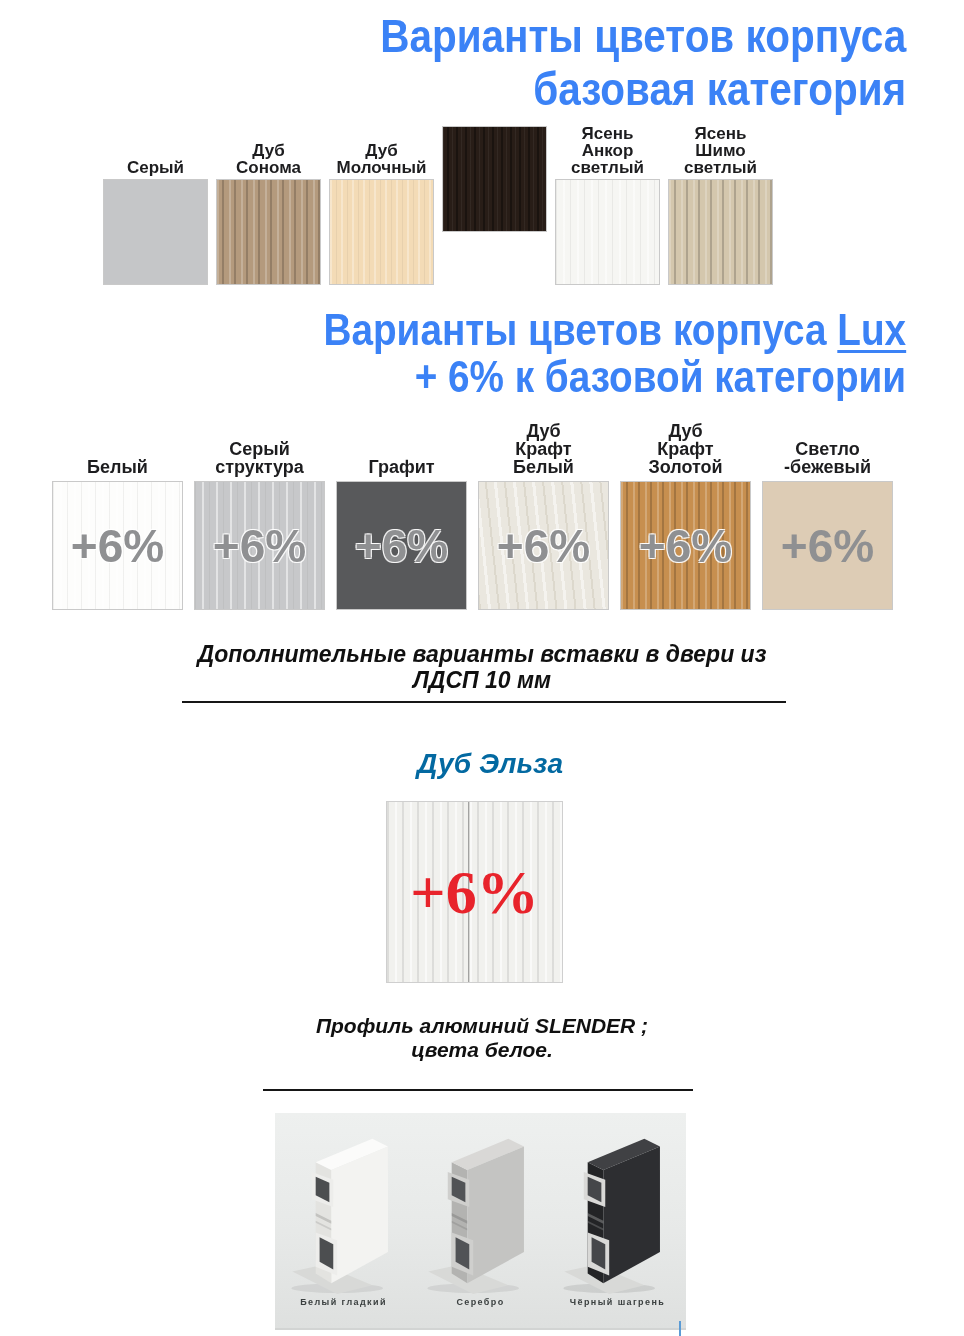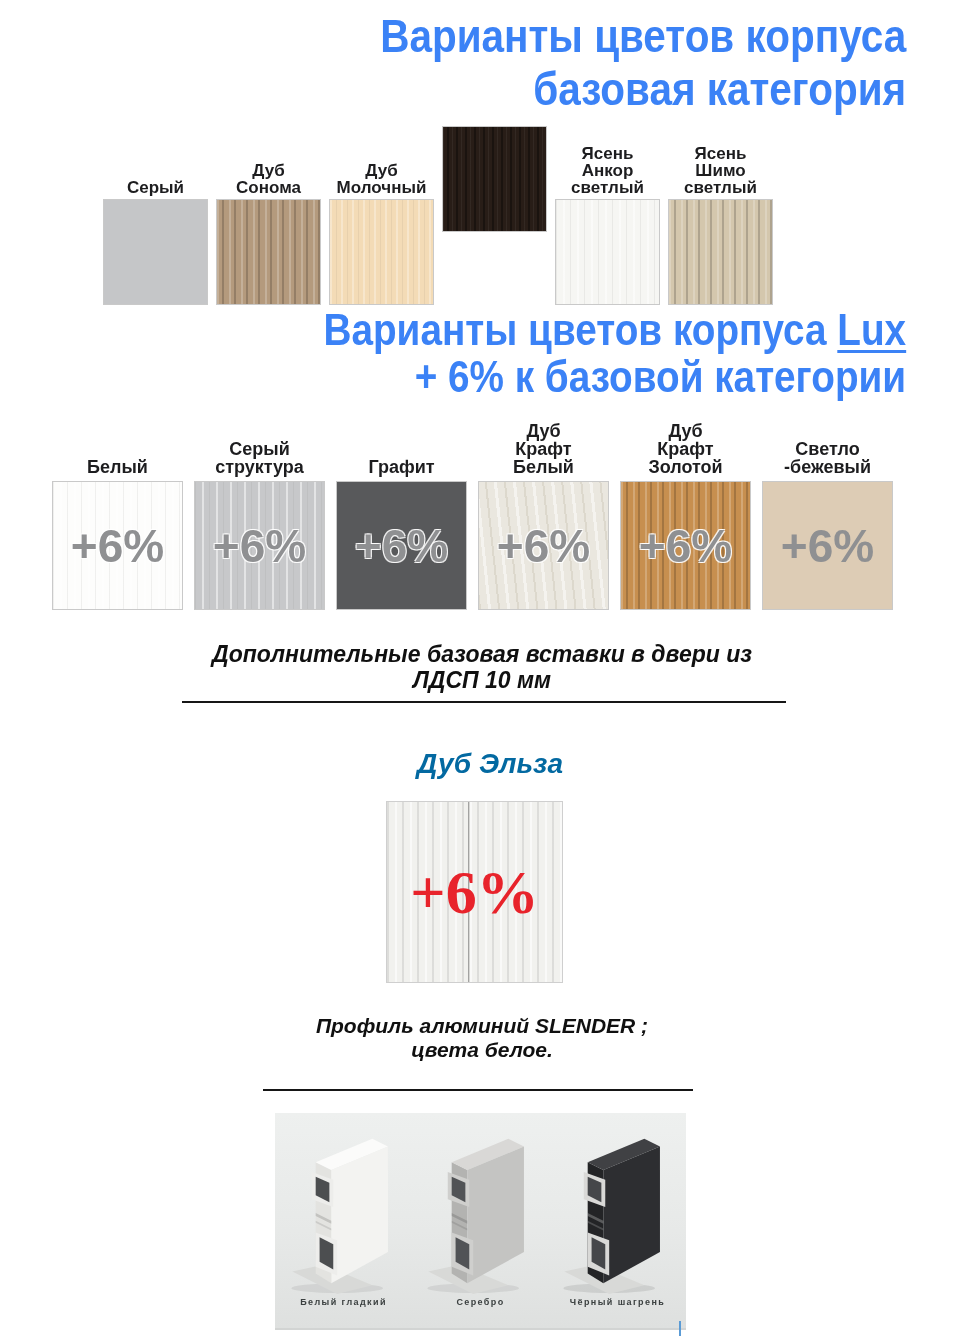--- a/index.html
+++ b/index.html
@@ -13,21 +13,21 @@
   .lux-link{text-decoration:underline;text-underline-offset:5px;text-decoration-thickness:3px;}
 
   
   .row{display:flex;}
   .cell{display:flex;flex-direction:column;}
   .row1 .cell{width:105px;margin-right:8px;}
   .row2 .cell{width:131px;margin-right:11px;}
   .cell:last-child{margin-right:0;}
   .sw-label{display:flex;flex-direction:column;justify-content:flex-end;text-align:center;
             font-weight:bold;color:#1d1d1f;white-space:pre-line;}
-  .row1 .sw-label{height:50px;font-size:17px;line-height:17px;margin-bottom:3px;margin-top:20px;}
+  .row1 .sw-label{height:50px;font-size:17px;line-height:17px;margin-bottom:3px;}
   .row2 .sw-label{height:58px;font-size:18px;line-height:18px;margin-bottom:5px;}
   .swatch{border:1px solid #c9c9c9;box-sizing:border-box;display:flex;align-items:center;justify-content:center;}
   .row1 .swatch{height:106px;}
   .row2 .swatch{height:129px;}
 
   
   .tx-grain-soft{background-image:repeating-linear-gradient(90deg,rgba(255,255,255,.30) 0 2px,rgba(0,0,0,0) 2px 6px,rgba(0,0,0,.05) 6px 7px,rgba(0,0,0,0) 7px 11px);}
   .tx-grain-strong{background-image:repeating-linear-gradient(90deg,rgba(255,255,255,.22) 0 2px,rgba(0,0,0,0) 2px 5px,rgba(0,0,0,.18) 5px 7px,rgba(0,0,0,0) 7px 12px);}
   .tx-grain-dark{background-image:repeating-linear-gradient(90deg,rgba(255,255,255,.05) 0 1px,rgba(0,0,0,0) 1px 4px,rgba(0,0,0,.35) 4px 6px,rgba(0,0,0,0) 6px 9px);}
   .tx-grain-faint{background-image:repeating-linear-gradient(90deg,rgba(120,120,115,.10) 0 1px,rgba(0,0,0,0) 1px 7px,rgba(255,255,255,.5) 7px 9px,rgba(0,0,0,0) 9px 14px);}
@@ -143,21 +143,21 @@
   <div class="cell">
     <div class="sw-label">Светло
 -бежевый</div>
     <div class="swatch tx-flat" style="background-color: rgb(221, 204, 181);">
       <span class="plus6" style="text-shadow:none;">+6%</span>
     </div>
   </div>
 </div>
 
 <div class="abs note note-ldsp" style="top:641px;">
-  <div>Дополнительные базовая вставки в двери из</div>
+  <div>Дополнительные варианты вставки в двери из</div>
   <div>ЛДСП 10 мм</div>
 </div>
 <div class="abs rule" style="top:701px;left:182px;width:604px;"></div>
 
 <div class="abs elza-title" style="top:748px;">Дуб Эльза</div>
 <div class="abs elza-swatch" style="top: 801px; left: 386px; width: 177px; height: 182px; background-color: rgb(241, 241, 238);">
   <span class="elza-plus">+6%</span>
 </div>
 
 <div class="abs note note-slender" style="top:1014px;">

